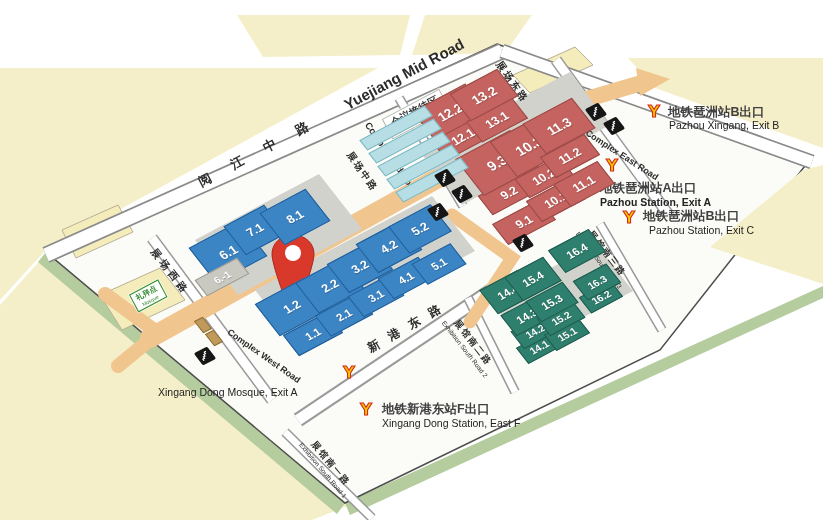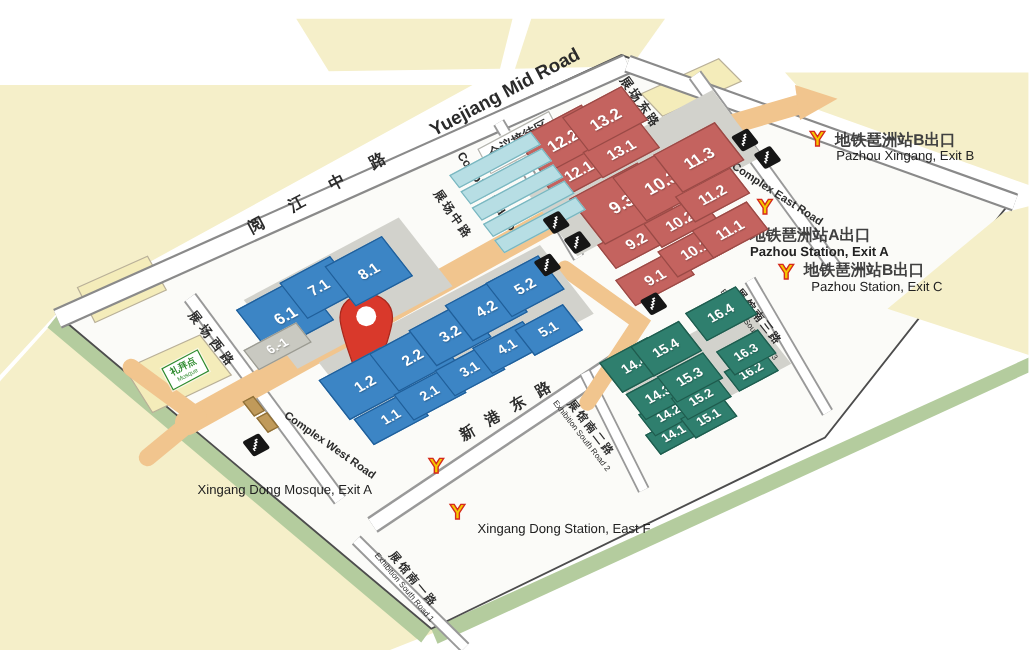--- a/index.html
+++ b/index.html
@@ -136,20 +136,21 @@
   <div class="exit-en" style="left:600px;top:196px;font-weight:bold;">Pazhou Station, Exit A</div>
 
   <span class="mlogo" style="left:621px;top:209px;">Y</span>
   <div class="exit-zh" style="left:643px;top:208px;">地铁琶洲站B出口</div>
   <div class="exit-en" style="left:614px;top:224px;margin-left:35px;">Pazhou Station, Exit C</div>
 
   <div class="exit-en" style="left:158px;top:386px;">Xingang Dong Mosque, Exit A</div>
   <span class="mlogo" style="left:341px;top:364px;">Y</span>
 
   <span class="mlogo" style="left:358px;top:401px;">Y</span>
+  <div class="exit-zh" style="left:382px;top:401px;">地铁新港东站F出口</div>
   <div class="exit-en" style="left:382px;top:417px;">Xingang Dong Station, East F</div>
 
   <svg class="pin" width="48" height="92" viewBox="0 0 48 92">
     <ellipse cx="26" cy="88" rx="11" ry="3" fill="rgba(0,0,0,0.15)"></ellipse>
     <path d="M24 3 C12 3 3 11 3 22 C3 36 24 87 24 87 C24 87 45 36 45 22 C45 11 36 3 24 3 Z" fill="#d9392b" stroke="#a8281c" stroke-width="1"></path>
     <circle cx="24" cy="21" r="8" fill="#ffffff"></circle>
   </svg>
 
 <div class="hall blue" style="left: 313px; top: 334px; width: 50px; height: 26px; font-size: 11px;">1.1</div>
     <div class="hall blue" style="left: 292px; top: 307px; width: 56px; height: 40px; font-size: 12px;">1.2</div>

